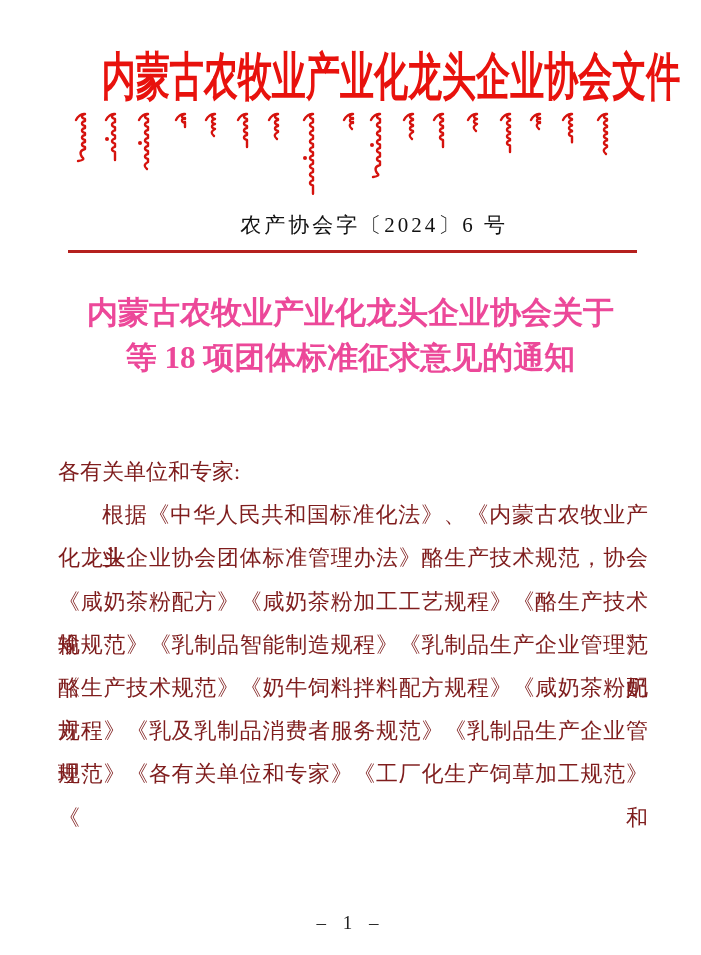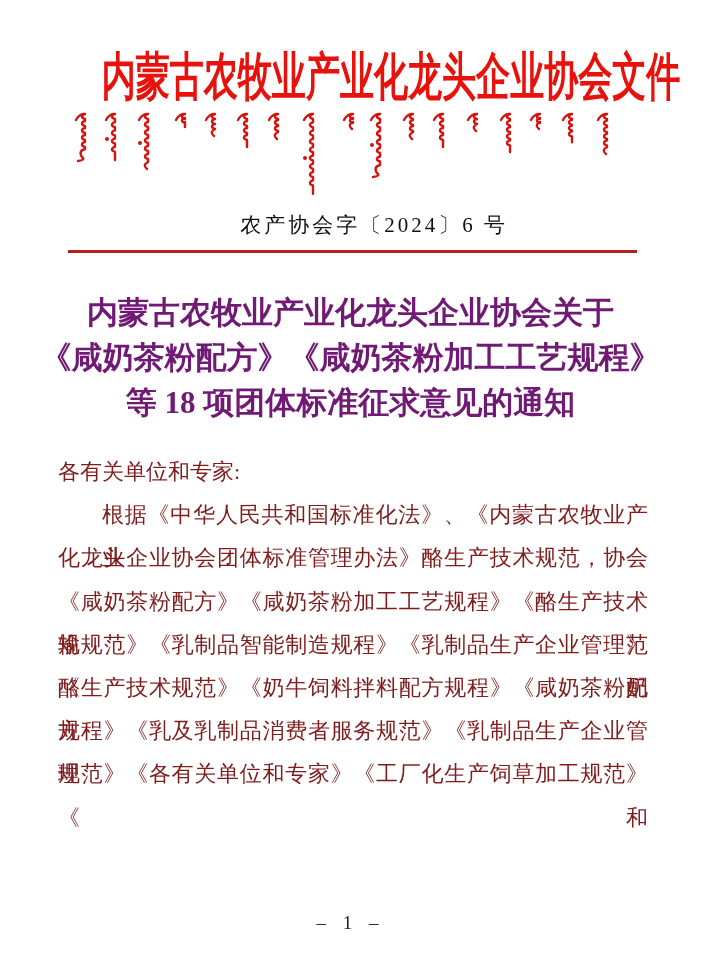--- a/index.html
+++ b/index.html
@@ -51,21 +51,21 @@
   
   .title-block {
     position: absolute;
     top: 290px; left: 30px; right: 30px;
     text-align: center;
   }
   .title-line {
     font-size: 31px;
     font-weight: 700;
     line-height: 45px;
-    color: #701a75;
+    color: #ec4899;
     white-space: nowrap;
   }
   
   .body-block {
     position: absolute;
     top: 450px; left: 58px;
     width: 590px;
   }
   .body-line {
     font-size: 22px;
@@ -123,21 +123,20 @@
       <path d="M501,10 q4,-7 9,-6 M510,4 c-4,1 -4,4 0,5 l0,0.8 c-4,1 -4,4 0,5 l0,0.8 c-4,1 -4,4 0,5 l0,0.8 c-4,1 -4,4 0,5 l0,0.8 l0,5 " fill="none" stroke="#d5120d" stroke-width="2.4" stroke-linecap="round" stroke-linejoin="round"></path>
       <path d="M536,10 q4,-7 9,-6 M545,4 c-4,1 -4,4 0,5 l0,1.6 c-4,1 -4,4 0,5 l0,1.6 c-4,1 -4,4 0,5 l0,1.6 c-4,1 -4,4 0,5 l0,1.6 c-4,1 -4,4 0,5 l0,1.6 q-6,3 -1,7 " fill="none" stroke="#d5120d" stroke-width="2.4" stroke-linecap="round" stroke-linejoin="round"></path>
     </svg>
 
   <div class="doc-number">农产协会字〔2024〕6 号</div>
 
   <div class="red-rule"></div>
 
   <div class="title-block">
     <div class="title-line">内蒙古农牧业产业化龙头企业协会关于</div>
-    <div class="title-line">《咸奶茶粉配方》《咸奶茶粉加工工艺规程》</div>
     <div class="title-line">等 18 项团体标准征求意见的通知</div>
   </div>
 
   <div class="body-block">
       <div class="body-line">各有关单位和专家:</div>
       <div class="body-line j ind">根据《中华人民共和国标准化法》、《内蒙古农牧业产业</div>
       <div class="body-line j">化龙头企业协会团体标准管理办法》酪生产技术规范，协会</div>
       <div class="body-line j">《咸奶茶粉配方》《咸奶茶粉加工工艺规程》《酪生产技术规范</div>
       <div class="body-line j">输规范》《乳制品智能制造规程》《乳制品生产企业管理》《奶</div>
       <div class="body-line j">酪生产技术规范》《奶牛饲料拌料配方规程》《咸奶茶粉配方</div>

